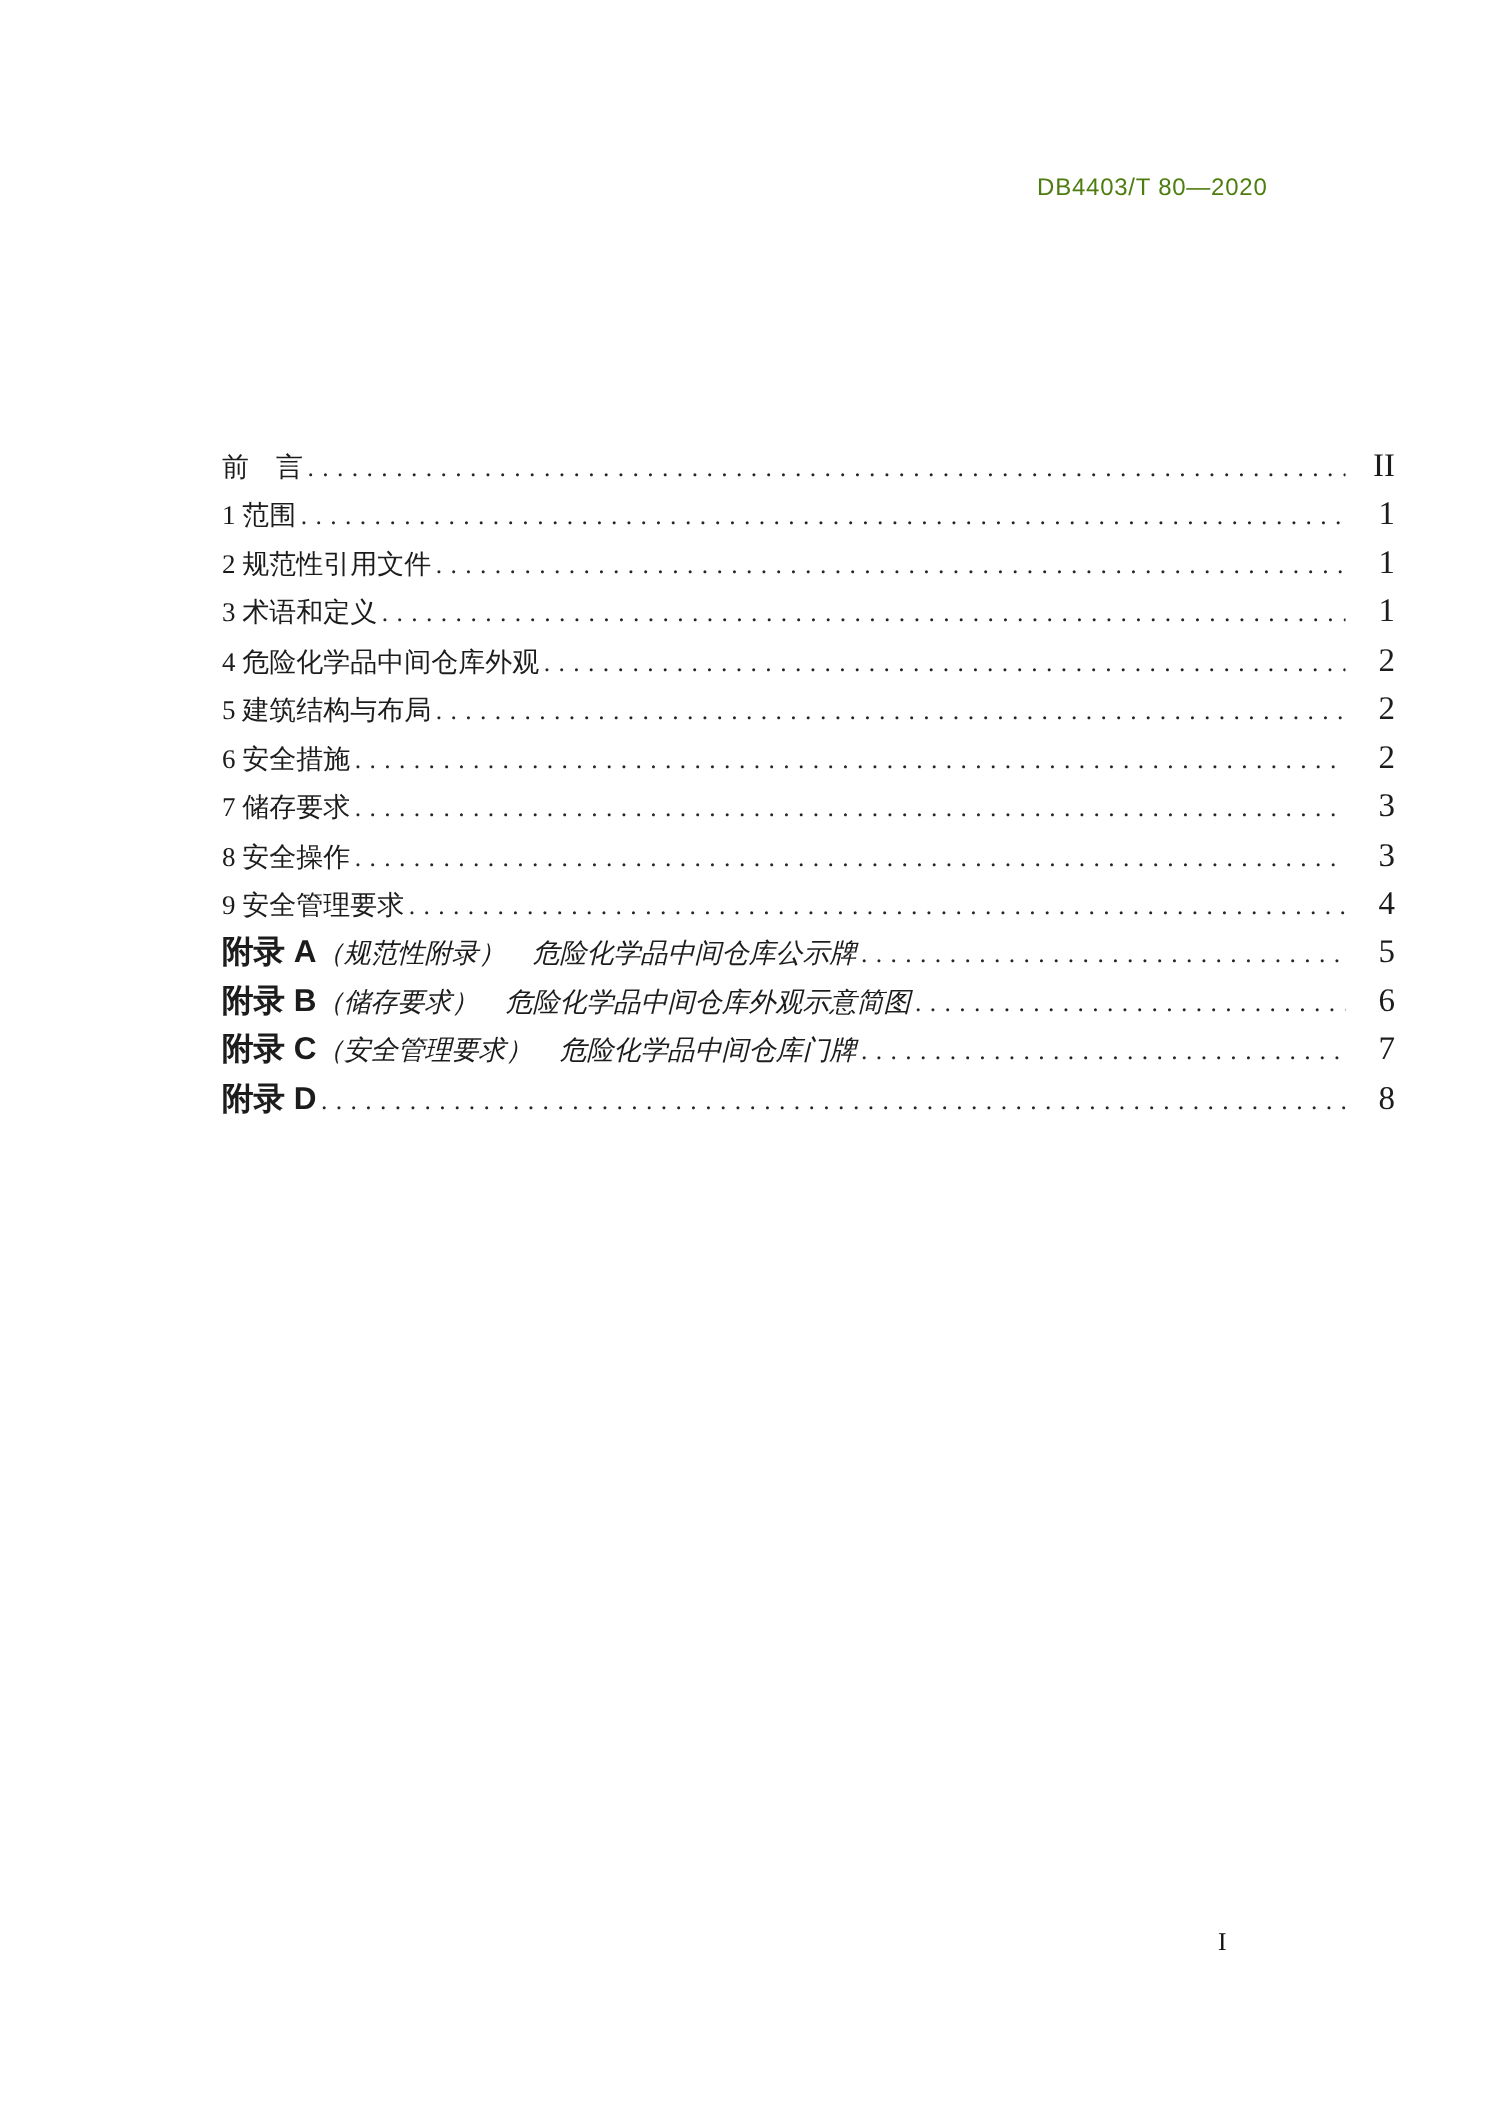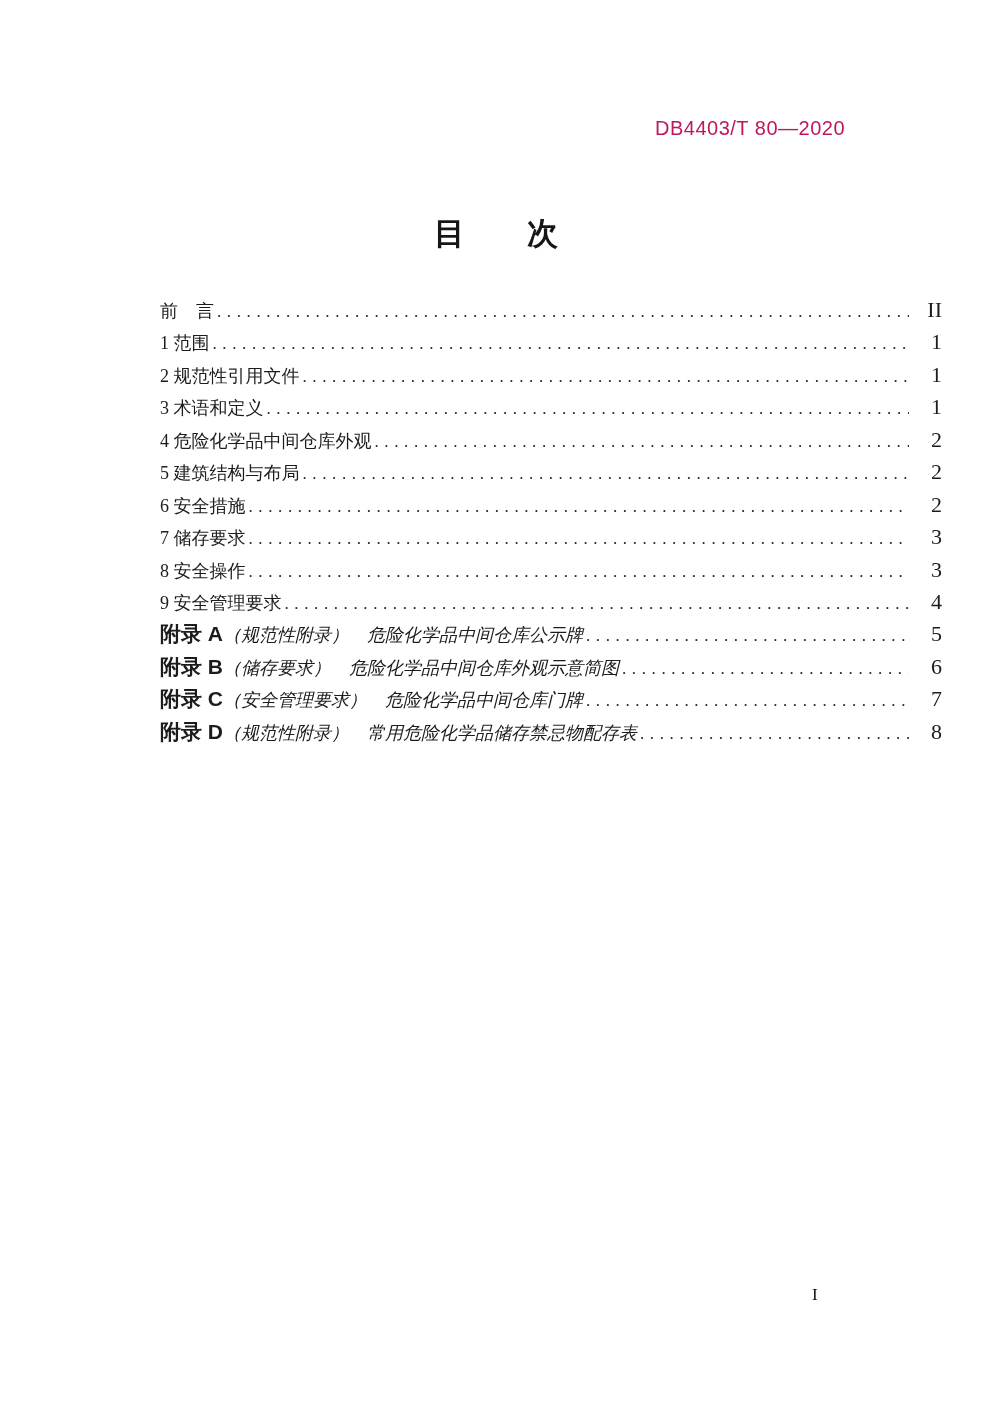--- a/index.html
+++ b/index.html
@@ -11,40 +11,40 @@
     background: #ffffff;
     font-family: "Liberation Serif", serif;
     color: #1c1c1c;
     overflow: hidden;
   }
   .doc-number {
     position: absolute;
     top: 117px;
     right: 147px;
     font-family: "Liberation Sans", sans-serif;
-    font-size: 20px;
+    font-size: 16px;
     letter-spacing: 0.5px;
-    color: #be185d;
+    color: #4d7c0f;
     white-space: pre;
   }
   .toc-title {
     position: absolute;
     top: 213px;
     left: 0;
     width: 100%;
     text-align: center;
     font-family: "Liberation Sans", sans-serif;
     font-weight: bold;
     font-size: 31px;
     color: #161616;
     white-space: pre;
   }
   .toc {
     position: absolute;
-    left: 160px;
+    left: 148px;
     top: 294px;
     width: 782px;
   }
   .toc-row {
     display: flex;
     align-items: baseline;
     height: 32.45px;
     font-size: 18px;
     line-height: 32.45px;
   }
@@ -82,21 +82,20 @@
     font-size: 17px;
     color: #111;
   }
 </style>
 </head>
 <body>
 
 <div class="page">
   <div class="doc-number">DB4403/T 80—2020</div>
 
-  <div class="toc-title">目　　次</div>
 
   <div class="toc">
       <div class="toc-row">
         <span class="toc-lead">前　言</span>
         <span class="toc-rest"></span>
         <span class="toc-leader"></span>
         <span class="toc-page">II</span>
       </div>
       <div class="toc-row">
         <span class="toc-lead">1 范围</span>
@@ -165,20 +164,19 @@
         <span class="toc-page">6</span>
       </div>
       <div class="toc-row">
         <span class="toc-lead bold">附录 C</span>
         <span class="toc-rest">（安全管理要求）　危险化学品中间仓库门牌</span>
         <span class="toc-leader"></span>
         <span class="toc-page">7</span>
       </div>
       <div class="toc-row">
         <span class="toc-lead bold">附录 D</span>
-        <span class="toc-rest">（规范性附录）　常用危险化学品储存禁忌物配存表</span>
         <span class="toc-leader"></span>
         <span class="toc-page">8</span>
       </div>
     </div>
 
   <div class="footer-page">I</div>
 </div>
 
 </body></html>

